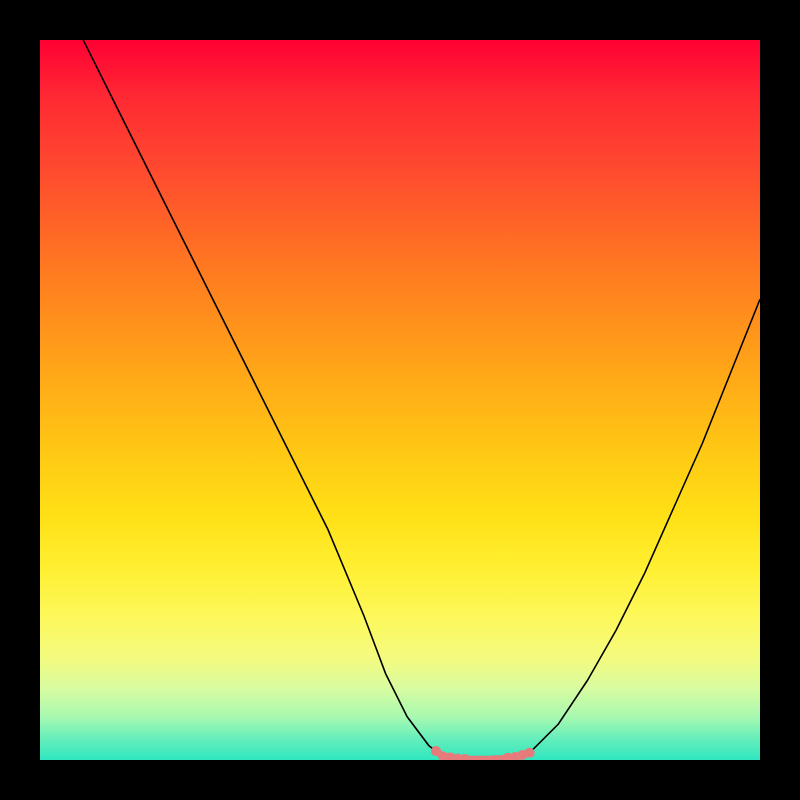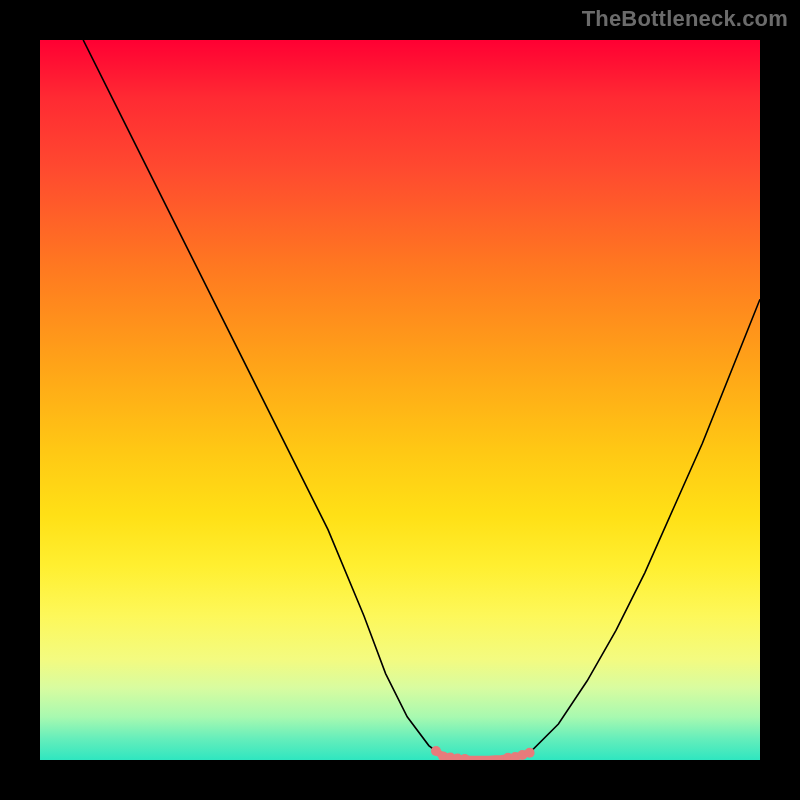--- a/index.html
+++ b/index.html
@@ -45,21 +45,20 @@
   }
   svg { position: absolute; left: 0; top: 0; }
   .curve { fill: none; stroke: #000; stroke-width: 1.6; }
   .dot { fill: #e77b7b; }
   .segment { fill: none; stroke: #e77b7b; stroke-width: 7; stroke-linecap: round; }
 </style>
 </head>
 <body>
 
 <div class="frame">
-  <div class="watermark">TheBottleneck.com</div>
   <div class="plot-area">
     <svg id="chart-svg" width="720" height="720" viewBox="0 0 720 720">
         <path d="M43.20,0.00 L72.00,57.60 L108.00,129.60 L144.00,201.60 L180.00,273.60 L216.00,345.60 L252.00,417.60 L288.00,489.60 L324.00,576.00 L345.60,633.60 L367.20,676.80 L388.80,705.60 L403.20,716.40 L417.60,718.56 L432.00,719.28 L446.40,719.28 L460.80,718.56 L475.20,717.12 L489.60,712.80 L518.40,684.00 L547.20,640.80 L576.00,590.40 L604.80,532.80 L633.60,468.00 L662.40,403.20 L691.20,331.20 L720.00,259.20 " class="curve"></path>
         <path d="M396.00,711.00 L399.12,713.34 L402.24,715.68 L405.36,716.72 L408.48,717.19 L411.60,717.66 L414.72,718.13 L417.84,718.57 L420.96,718.73 L424.08,718.88 L427.20,719.04 L430.32,719.20 L433.44,719.28 L436.56,719.28 L439.68,719.28 L442.80,719.28 L445.92,719.28 L449.04,719.15 L452.16,718.99 L455.28,718.84 L458.40,718.68 L461.52,718.49 L464.64,718.18 L467.76,717.86 L470.88,717.55 L474.00,717.24 L477.12,716.54 L480.24,715.61 L483.36,714.67 L486.48,713.74 L489.60,712.80 " class="segment"></path>
         <circle cx="396.00" cy="711.00" r="5" class="dot"></circle>
         <circle cx="403.20" cy="716.40" r="5" class="dot"></circle>
         <circle cx="410.40" cy="717.48" r="5" class="dot"></circle>
         <circle cx="417.60" cy="718.56" r="5" class="dot"></circle>
         <circle cx="424.80" cy="718.92" r="5" class="dot"></circle>
         <circle cx="468.00" cy="717.84" r="5" class="dot"></circle>

